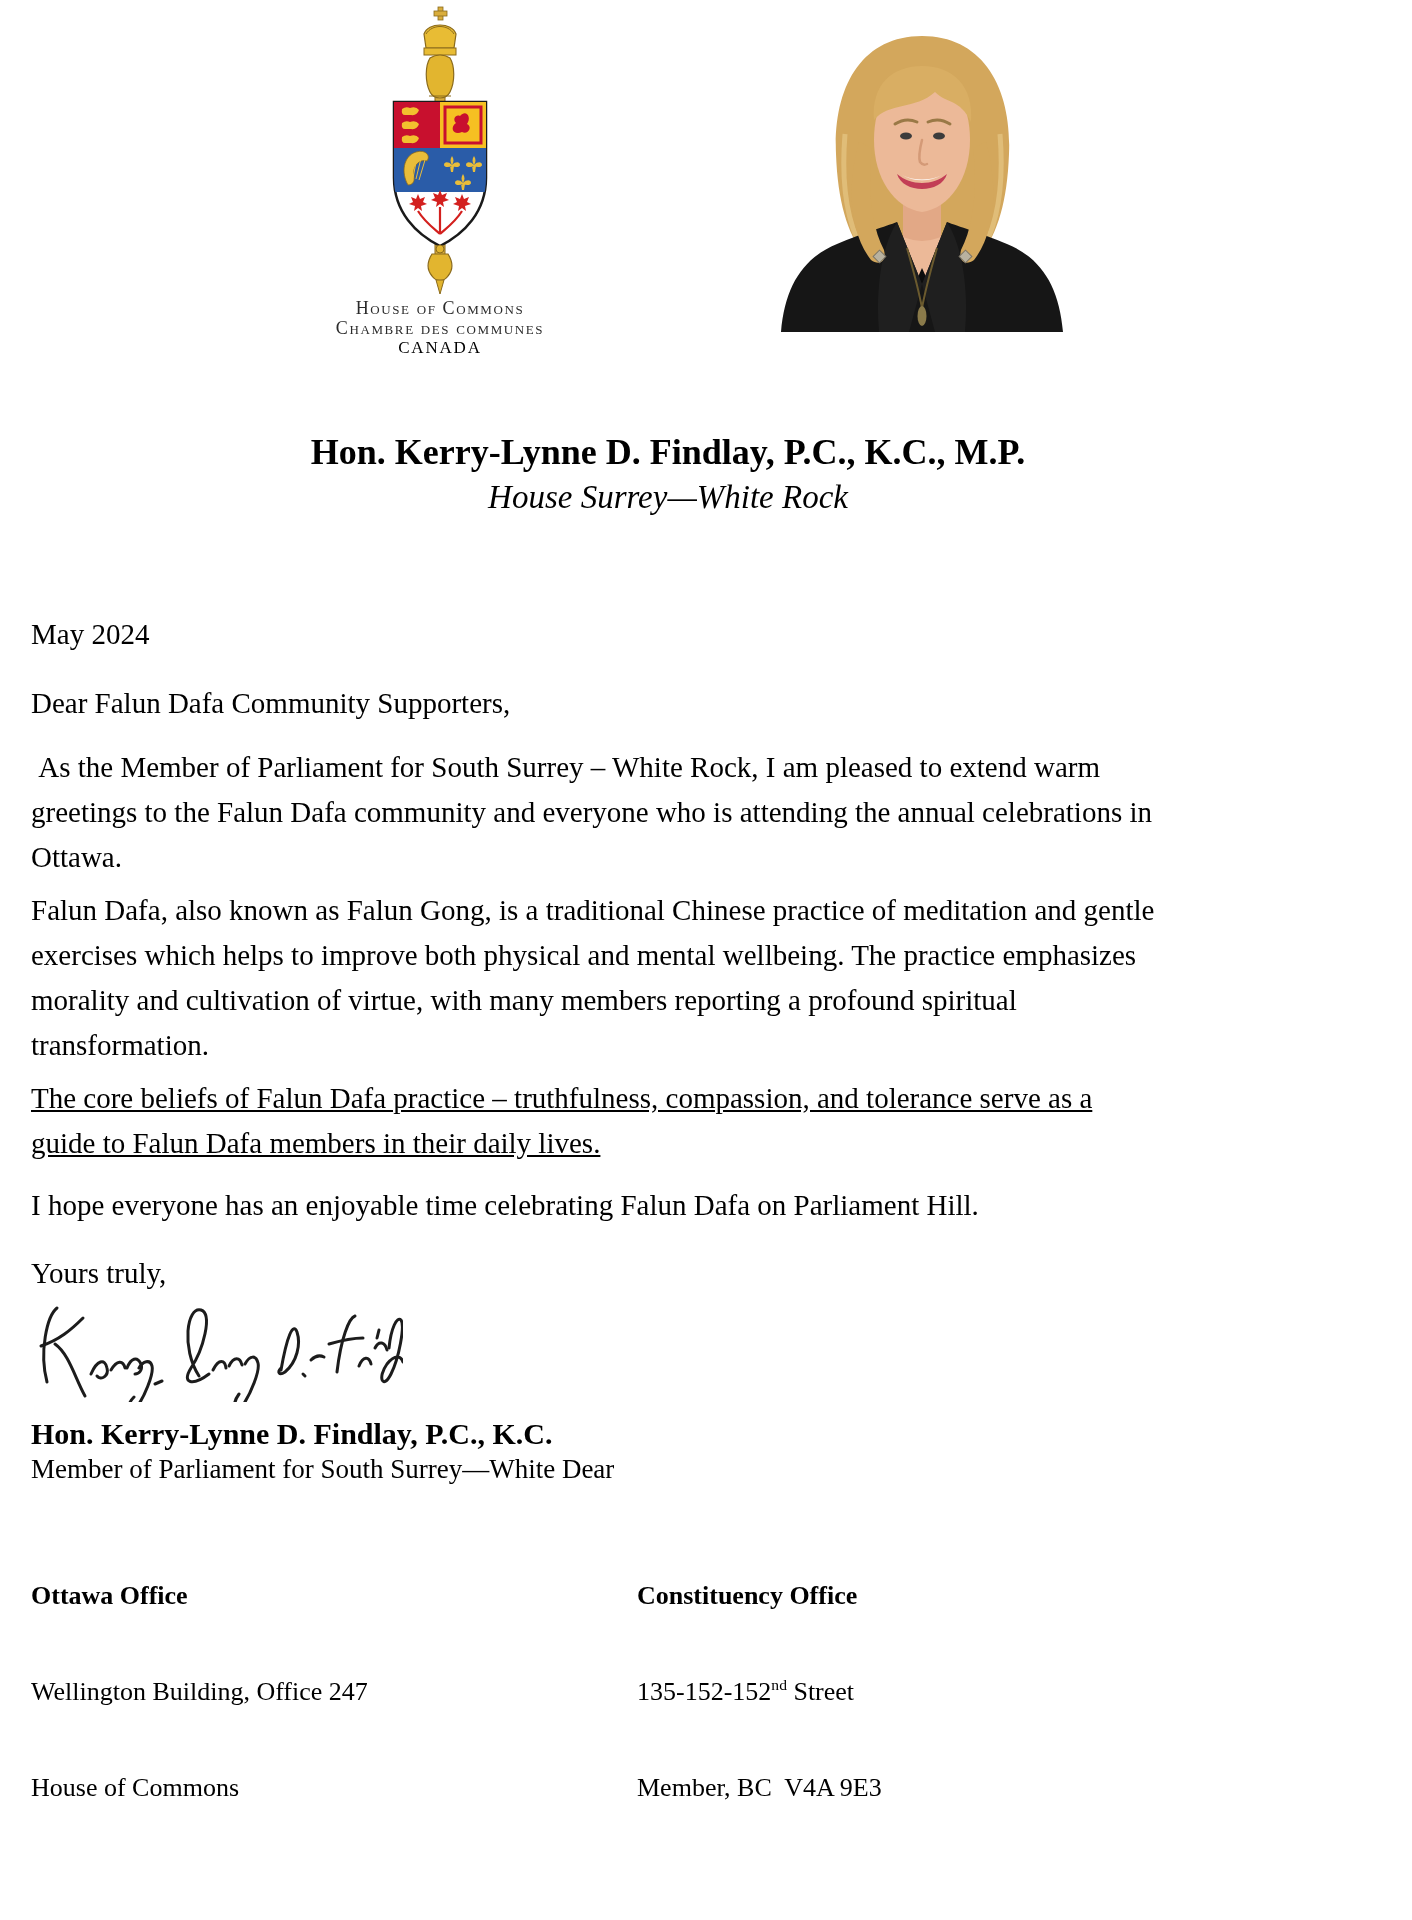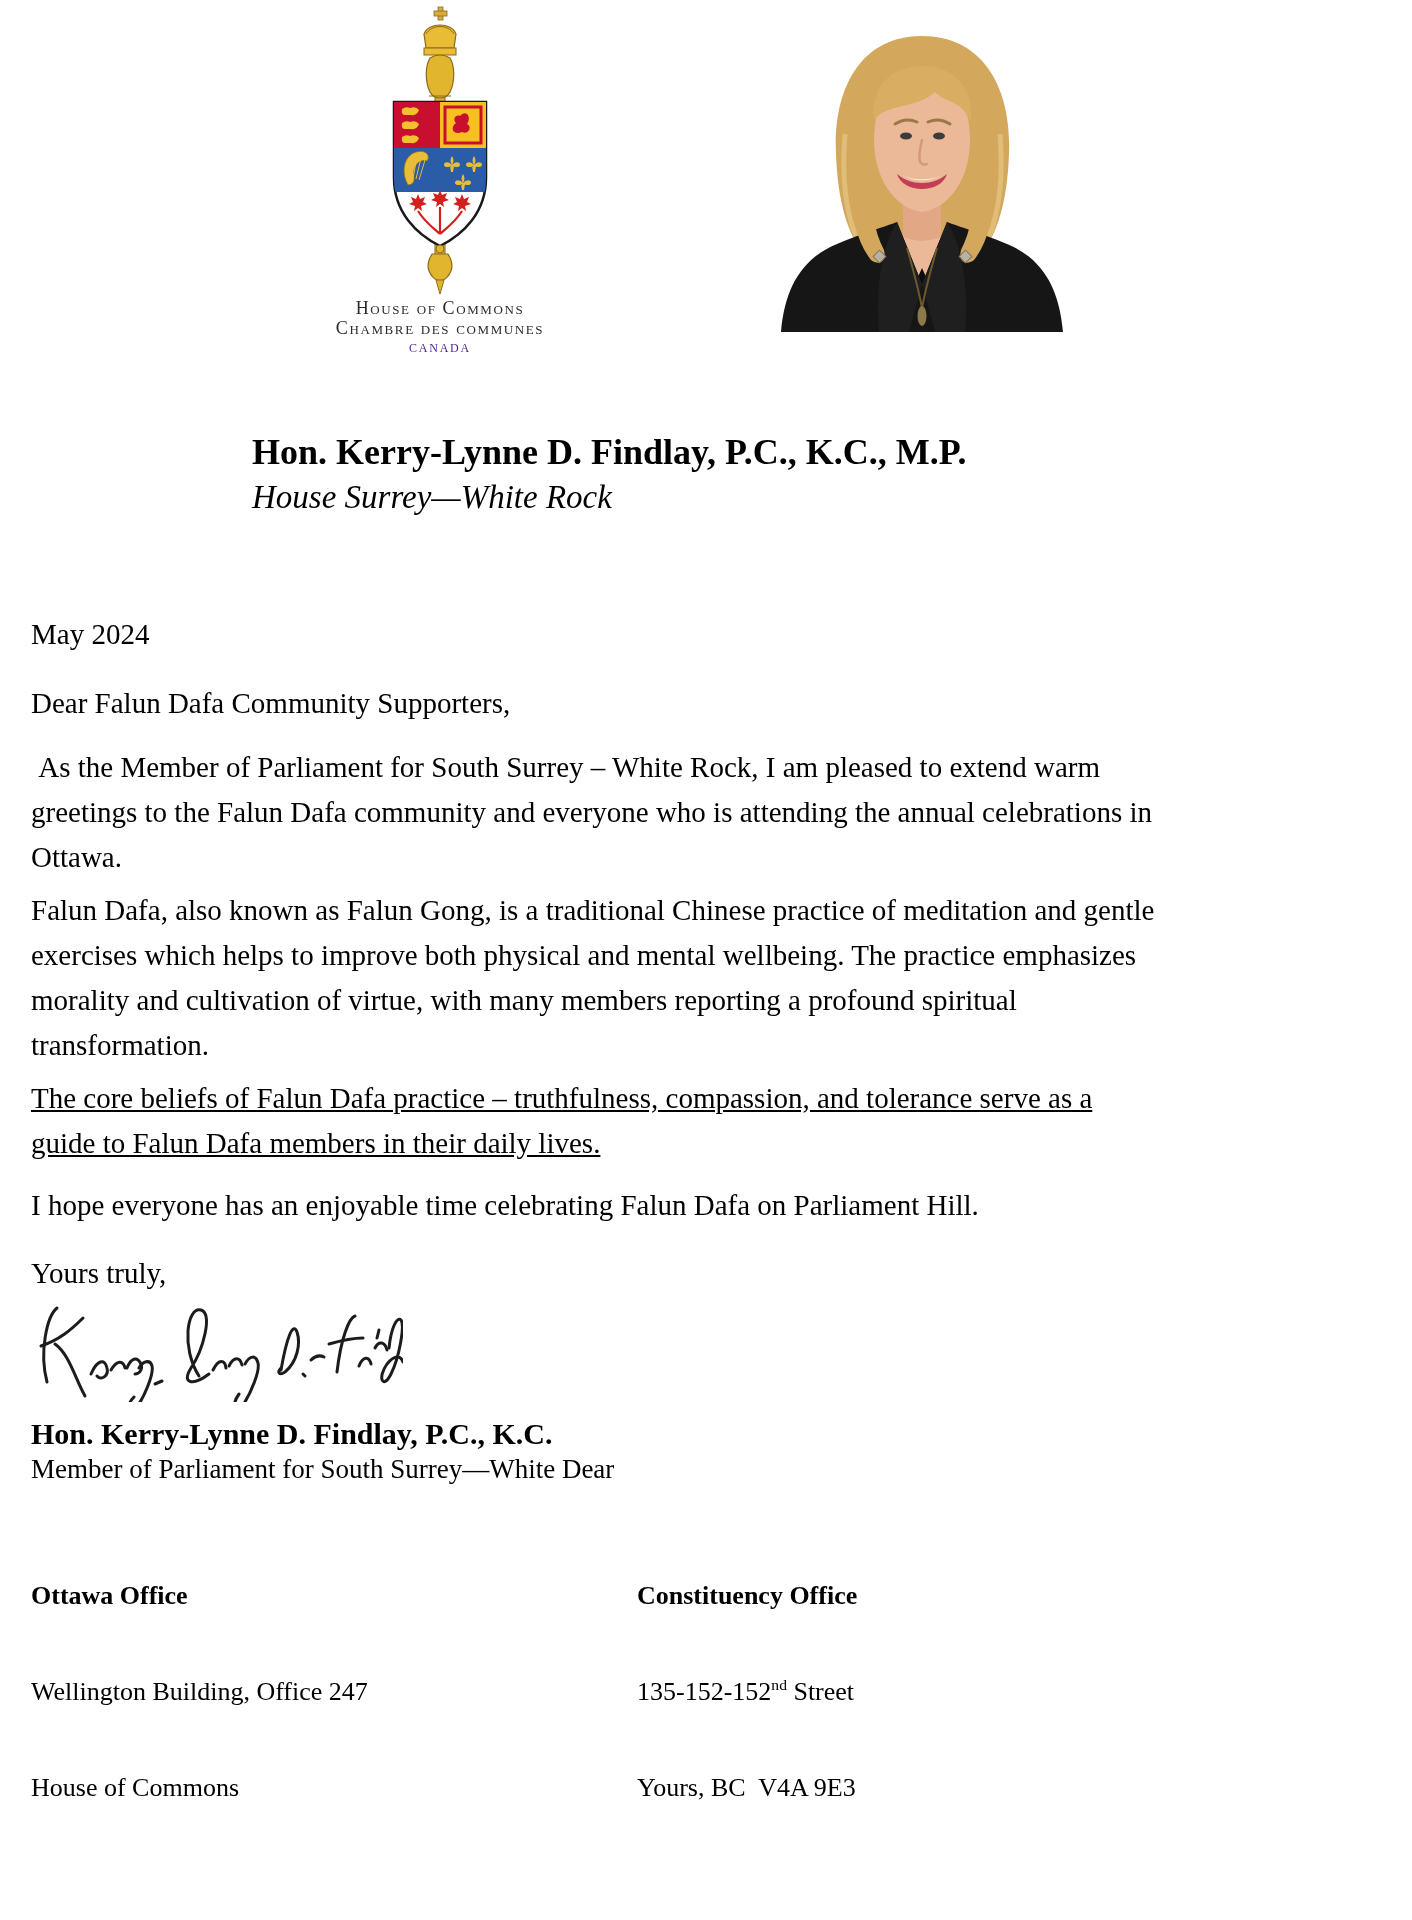--- a/index.html
+++ b/index.html
@@ -4,24 +4,24 @@
 <style>
   html,body{margin:0;padding:0;background:#ffffff;}
   .page{
     position:relative;width:1412px;height:1880px;background:#ffffff;
     font-family:"Liberation Serif",serif;color:#000;overflow:hidden;
   }
   
   .crest-block{position:absolute;left:290px;top:6px;width:300px;text-align:center;}
   .crest-svg{display:block;margin:0 auto;}
   .org-line{font-variant:small-caps;font-size:18px;letter-spacing:1.6px;line-height:20px;color:#2b2b2b;}
-  .org-caps{font-size:12px;letter-spacing:1.8px;line-height:20px;color:#4c1d95;}
+  .org-caps{font-size:17px;letter-spacing:1.8px;line-height:20px;color:#000000;}
   .photo{position:absolute;left:775px;top:24px;width:295px;height:308px;}
   
-  .head{position:absolute;left:252px;top:430px;width:872px;}
+  .head{position:absolute;left:232px;top:430px;width:872px;text-align:center;}
   .title{font-size:36px;font-weight:bold;line-height:44px;}
   .subtitle{font-size:33px;font-style:italic;line-height:46px;}
   
   .body-block{position:absolute;left:31px;top:612px;width:1360px;font-size:29px;line-height:45px;}
   .date{margin:0 0 24px 0;}
   .subject{
     font-weight:bold;margin:0 0 63px 0;white-space:pre-wrap;
     text-decoration:underline;text-decoration-thickness:2.5px;text-underline-offset:7px;
   }
   .salutation{margin:12px 0 19px 0;}
@@ -208,19 +208,19 @@
       <div class="office left">
         <div class="heading">Ottawa Office</div>
         <div>Wellington Building, Office 247</div>
         <div>House of Commons</div>
         
         
       </div>
       <div class="office">
         <div class="heading">Constituency Office</div>
         <div><span>135-152-152</span><sup>nd</sup><span> Street</span></div>
-        <div>Yours, BC  V4A 9E3</div>
+        <div>Member, BC  V4A 9E3</div>
         
       </div>
     </div>
   </div>
 
 </div>
 
 </body></html>

